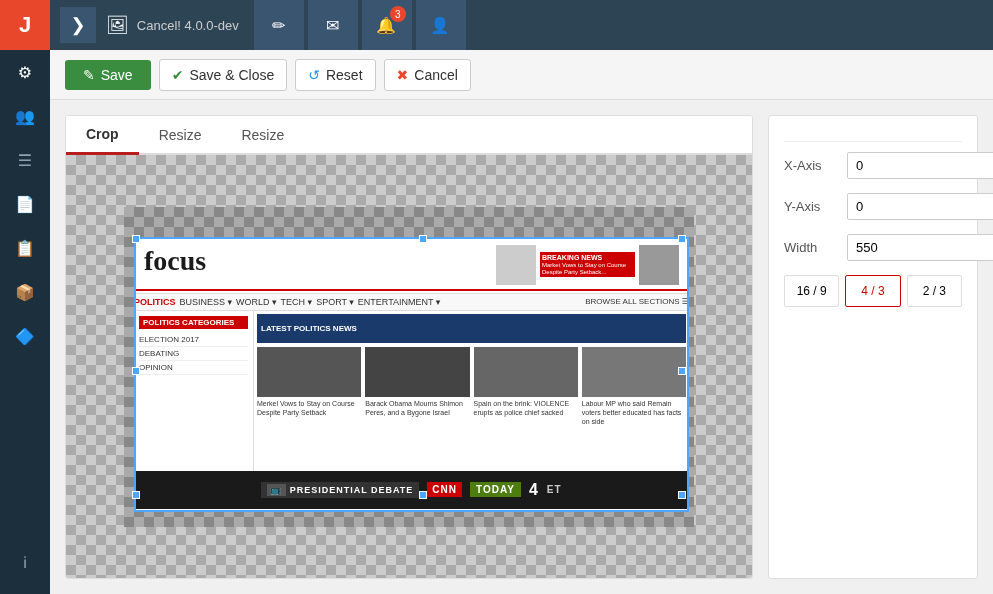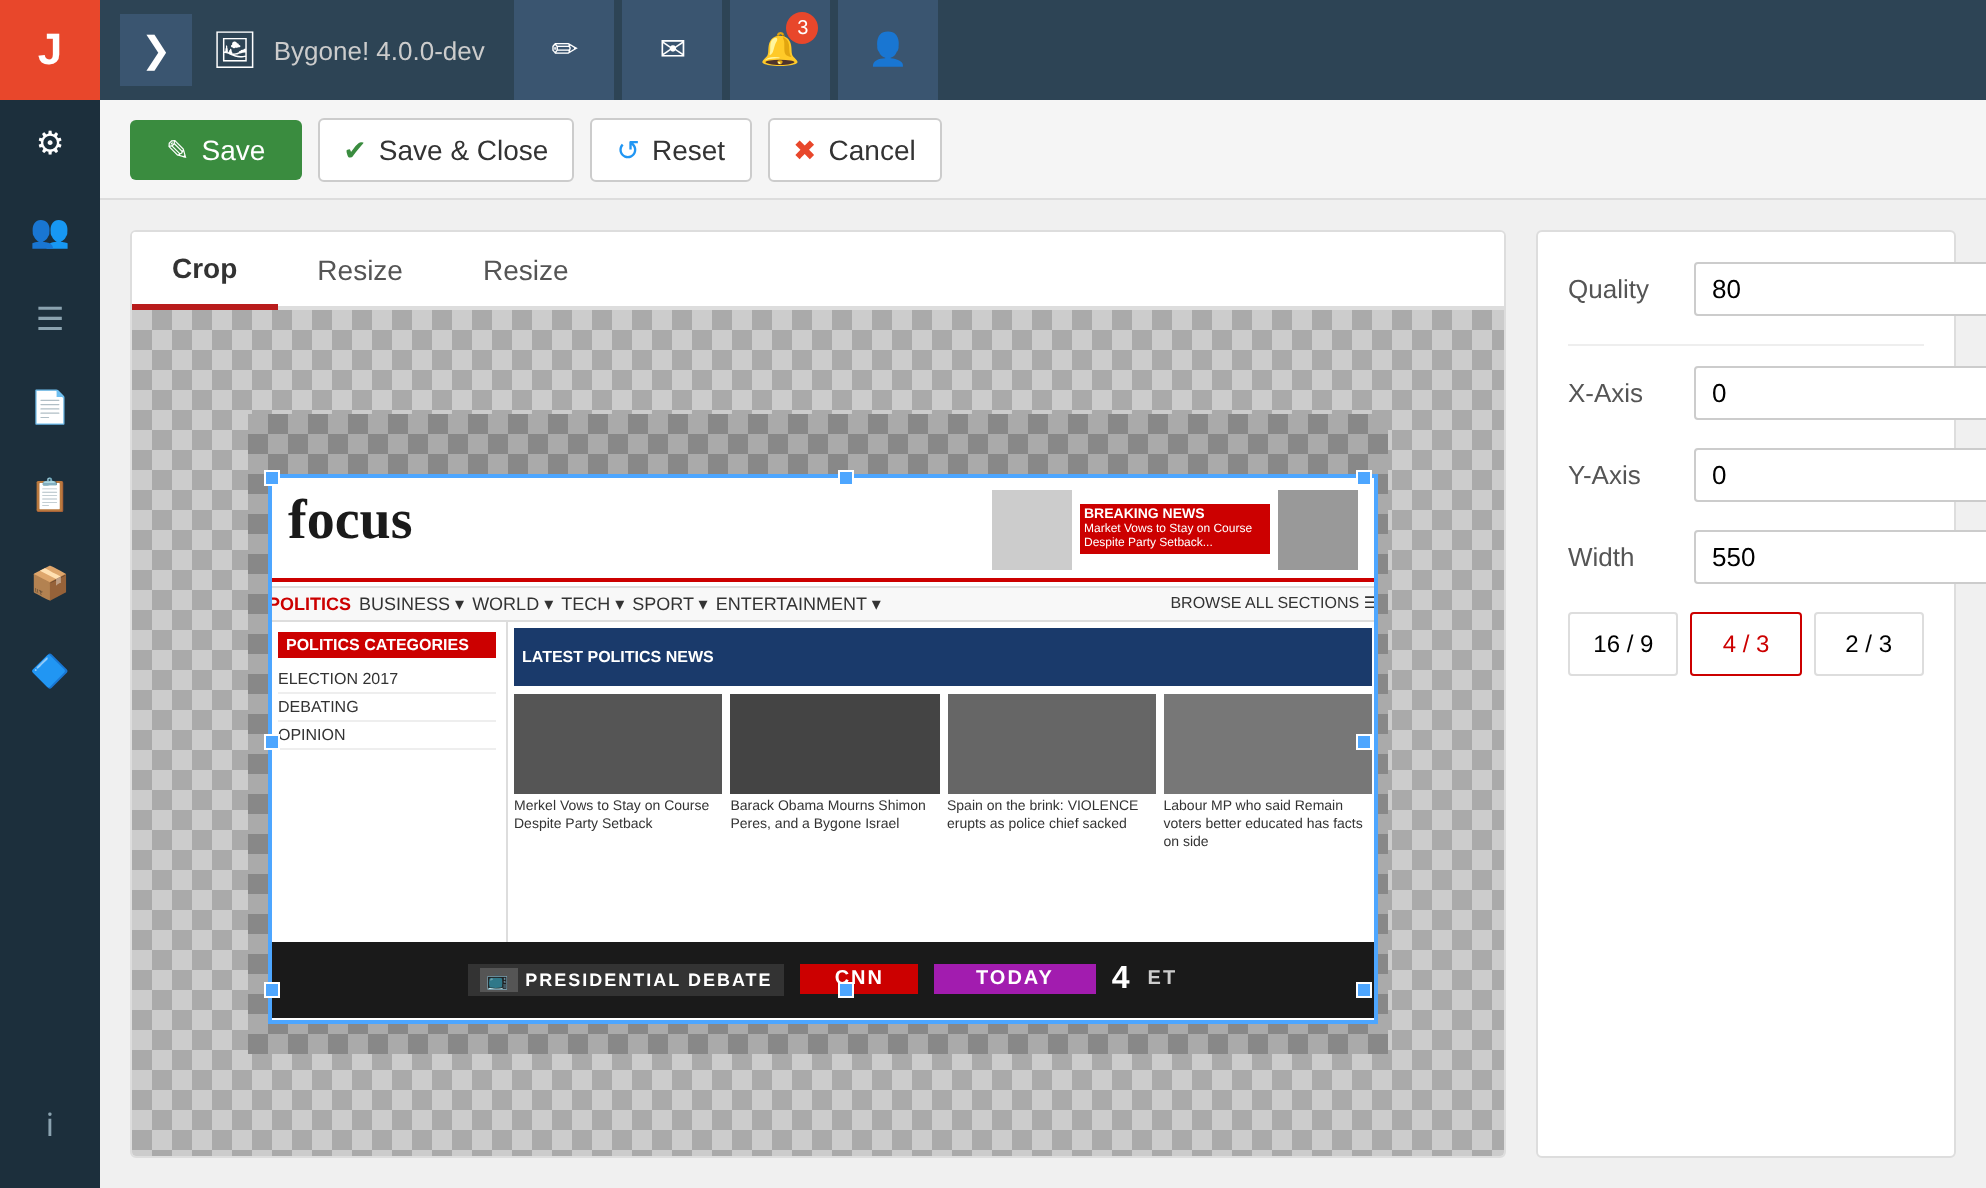--- a/index.html
+++ b/index.html
@@ -282,28 +282,28 @@
       padding: 0 8px;
     }
     .debate-logo {
       display: flex; align-items: center; gap: 8px;
     }
     .cnn-badge {
       background: #cc0000;
       color: white;
       font-size: 10px;
       font-weight: bold;
-      padding: 2px 17px;
+      padding: 2px 5px;
     }
     .today-badge {
-      background: #a21caf;
+      background: #4d7c0f;
       color: white;
       font-size: 10px;
       font-weight: bold;
-      padding: 2px 21px;
+      padding: 2px 6px;
     }
 
     
     .handle {
       position: absolute;
       width: 8px; height: 8px;
       background: #4da6ff;
       border: 1px solid white;
       z-index: 3;
     }
@@ -381,21 +381,21 @@
   <div class="sidebar-icon">📦</div>
   <div class="sidebar-icon">🔷</div>
   <div class="sidebar-icon" style="margin-top:auto;margin-bottom:10px;">ℹ</div>
 </div>
 
 <div class="main">
 
   <div class="topbar">
     <button class="topbar-toggle">❯</button>
     <span class="topbar-icon">🖼</span>
-    <span class="topbar-brand">Bygone! 4.0.0-dev</span>
+    <span class="topbar-brand">Cancel! 4.0.0-dev</span>
     <div class="topbar-actions">
       <button class="topbar-action-btn">✏</button>
       <button class="topbar-action-btn">✉</button>
       <button class="topbar-action-btn">
         🔔
         <span class="badge">3</span>
       </button>
       <button class="topbar-action-btn">👤</button>
     </div>
   </div>
@@ -510,24 +510,20 @@
           <div class="handle handle-mr"></div>
           <div class="handle handle-bl"></div>
           <div class="handle handle-bc"></div>
           <div class="handle handle-br"></div>
         </div>
       </div>
     </div>
 
     <div class="right-panel">
 
-      <div class="field-row">
-        <span class="field-label">Quality</span>
-        <input class="field-input" type="text" value="80" style="">
-      </div>
 
       <div class="divider"></div>
 
       <div class="field-row">
         <span class="field-label">X-Axis</span>
         <input class="field-input" type="text" value="0" style="">
 
       </div>
 
       <div class="field-row">

